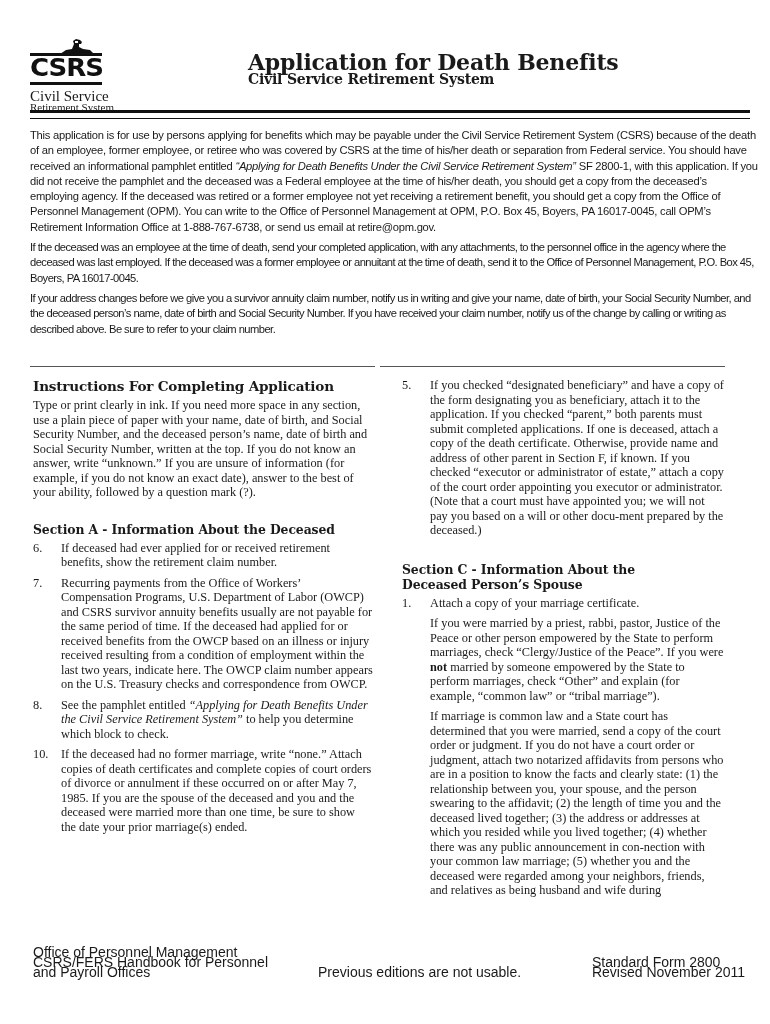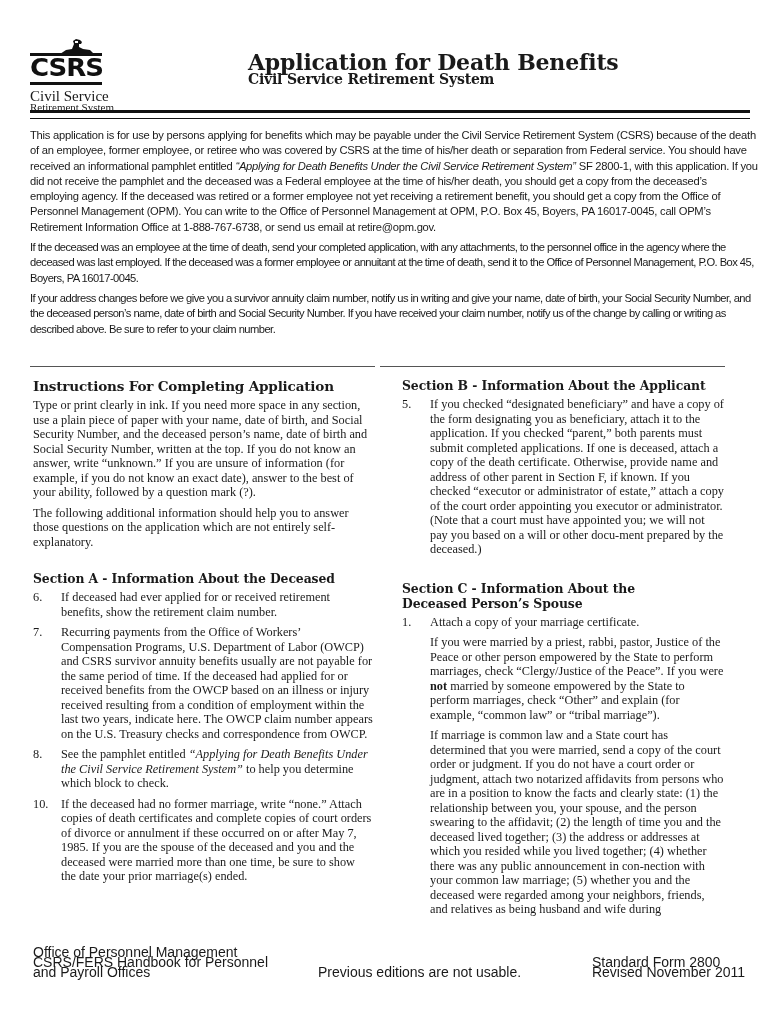--- a/index.html
+++ b/index.html
@@ -78,21 +78,20 @@
     <p class="tight">If the deceased was an employee at the time of death, send your completed application, with any attachments, to the personnel office in the agency where the deceased was last employed. If the deceased was a former employee or annuitant at the time of death, send it to the Office of Personnel Management, P.O. Box 45, Boyers, PA 16017-0045.</p>
     <p class="tight">If your address changes before we give you a survivor annuity claim number, notify us in writing and give your name, date of birth, your Social Security Number, and the deceased person’s name, date of birth and Social Security Number. If you have received your claim number, notify us of the change by calling or writing as described above. Be sure to refer to your claim number.</p>
   </div>
 
   <div class="rule-mid-left"></div>
   <div class="rule-mid-right"></div>
 
   <div class="col col-left">
     <div class="sec-head big">Instructions For Completing Application</div>
     <p>Type or print clearly in ink. If you need more space in any section, use a plain piece of paper with your name, date of birth, and Social Security Number, and the deceased person’s name, date of birth and Social Security Number, written at the top. If you do not know an answer, write “unknown.” If you are unsure of information (for example, if you do not know an exact date), answer to the best of your ability, followed by a question mark (?).</p>
-    <p>The following additional information should help you to answer those questions on the application which are not entirely self-explanatory.</p>
     <div class="gap" style="height:16px"></div>
     <div class="sec-head">Section A - Information About the Deceased</div>
     <div class="item">
       <span class="num">6.</span>
       <span class="body">If deceased had ever applied for or received retirement benefits, show the retirement claim number.</span>
     </div>
     <div class="item">
       <span class="num">7.</span>
       <span class="body">Recurring payments from the Office of Workers’ Compensation Programs, U.S. Department of Labor (OWCP) and CSRS survivor annuity benefits usually are not payable for the same period of time. If the deceased had applied for or received benefits from the OWCP based on an illness or injury received resulting from a condition of employment within the last two years, indicate here. The OWCP claim number appears on the U.S. Treasury checks and correspondence from OWCP.</span>
     </div>
@@ -100,21 +99,20 @@
       <span class="num">8.</span>
       <span class="body"><span>See the pamphlet entitled </span><em>“Applying for Death Benefits Under the Civil Service Retirement System”</em><span> to help you determine which block to check.</span></span>
     </div>
     <div class="item">
       <span class="num">10.</span>
       <span class="body">If the deceased had no former marriage, write “none.” Attach copies of death certificates and complete copies of court orders of divorce or annulment if these occurred on or after May 7, 1985. If you are the spouse of the deceased and you and the deceased were married  more than one time, be sure to show the date your prior marriage(s) ended.</span>
     </div>
   </div>
 
   <div class="col col-right">
-    <div class="sec-head">Section B - Information About the Applicant</div>
     <div class="item">
       <span class="num">5.</span>
       <span class="body">If you checked “designated beneficiary” and have a copy of the form designating you as beneficiary, attach it to the application. If you checked “parent,” both parents must submit completed applications. If one is deceased, attach a copy of the death certificate. Otherwise, provide name and address of other parent in Section F, if known. If you checked “executor or administrator of estate,” attach a copy of the court order appointing you executor or administrator. (Note that a court must have appointed you; we will not pay you based on a will or other docu-ment prepared by the deceased.)</span>
     </div>
     <div class="gap" style="height:18px"></div>
     <div class="sec-head" style="width:300px">Section C - Information About the Deceased Person’s Spouse</div>
     <div class="item">
       <span class="num">1.</span>
       <span class="body">Attach a copy of your marriage certificate.</span>
     </div>

